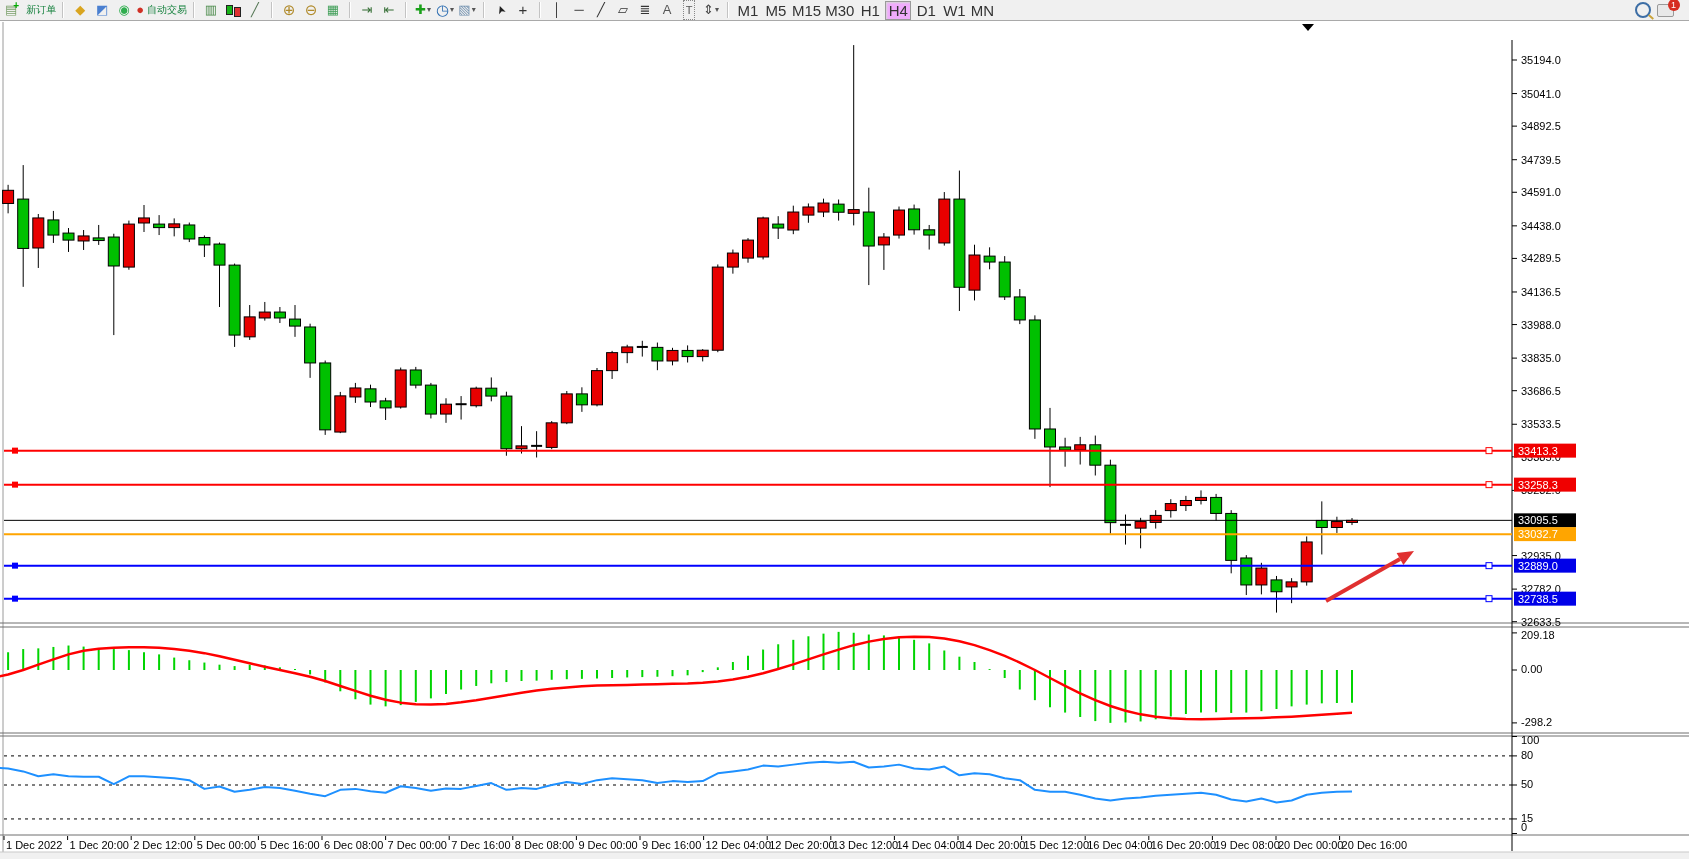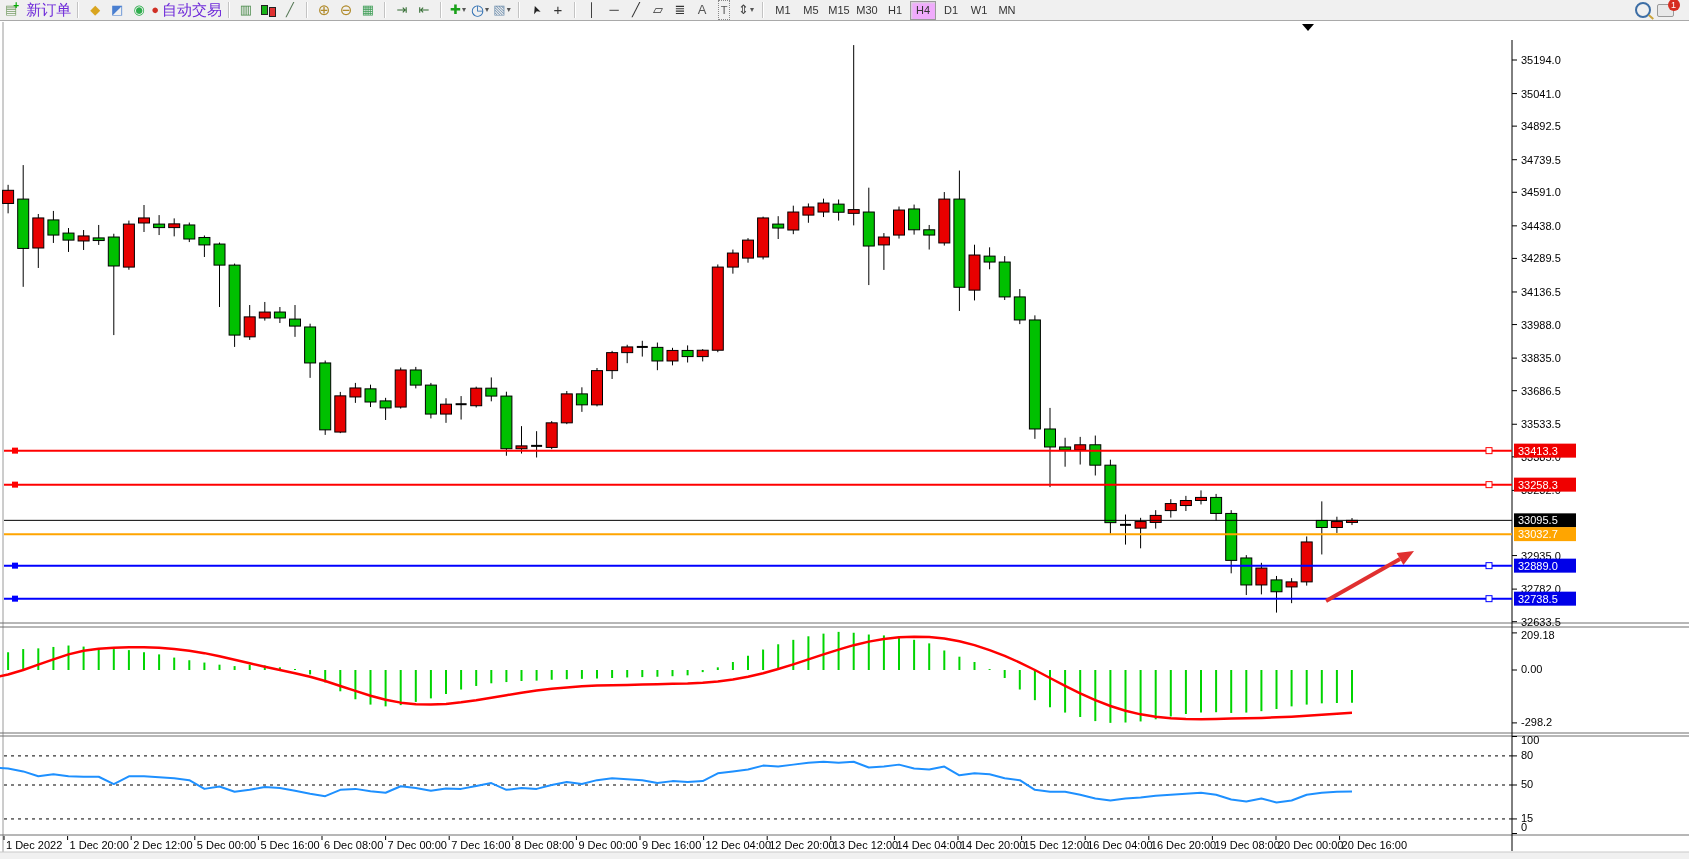--- a/index.html
+++ b/index.html
@@ -4,25 +4,25 @@
 <style>
   html,body{margin:0;padding:0;background:#f0f0f0;width:1689px;height:859px;overflow:hidden;
     font-family:"Liberation Sans",sans-serif;-webkit-font-smoothing:antialiased;}
   #stage{position:relative;width:1689px;height:859px;background:#fff;}
   
   .toolbar{position:absolute;left:0;top:0;width:1689px;height:21px;background:#f0f0f0;
     border-bottom:1px solid #a9a9a9;display:flex;align-items:center;padding:0 4px;box-sizing:border-box;
     font-size:12px;color:#333;}
   .tb{display:inline-flex;align-items:center;justify-content:center;min-width:20px;height:18px;
     margin:0 1px;border-radius:2px;position:relative;font-size:13px;line-height:18px;cursor:default;}
-  .tb .cap{font-size:15px;color:#6d28d9;margin-left:3px;}
+  .tb .cap{font-size:10px;color:#15803d;margin-left:3px;}
   .sep{width:1px;height:16px;background:#c3c3c3;margin:0 5px;border-right:1px solid #fff;}
   .caret{font-size:8px;color:#555;margin-left:1px;}
   .tf{min-width:24px;height:17px;display:inline-flex;align-items:center;justify-content:center;
-    font-size:11px;color:#333;margin:0 1px;border:1px solid transparent;}
+    font-size:15px;color:#333;margin:0 1px;border:1px solid transparent;}
   .tf.active{background:#f0abfc;border:1px solid #9a9a9a;box-shadow:inset 1px 1px 2px #d7d7d7;}
   .spacer{flex:1;}
   
   .ic-candle{width:18px;height:16px;position:relative;}
   .ic-candle i{position:absolute;width:5px;border:1px solid #222;}
   .ic-candle i.g{left:2px;top:3px;height:8px;background:#17b317;}
   .ic-candle i.r{left:10px;top:5px;height:8px;background:#e03232;}
   .ic-search{width:12px;height:12px;border:2px solid #3d6ea5;border-radius:50%;position:relative;}
   .ic-search:after{content:"";position:absolute;width:6px;height:2px;background:#caa33a;right:-5px;bottom:-2px;transform:rotate(40deg);}
   .ic-chat{width:15px;height:11px;background:#e8e8e8;border:1px solid #999;border-radius:2px;position:relative;}

